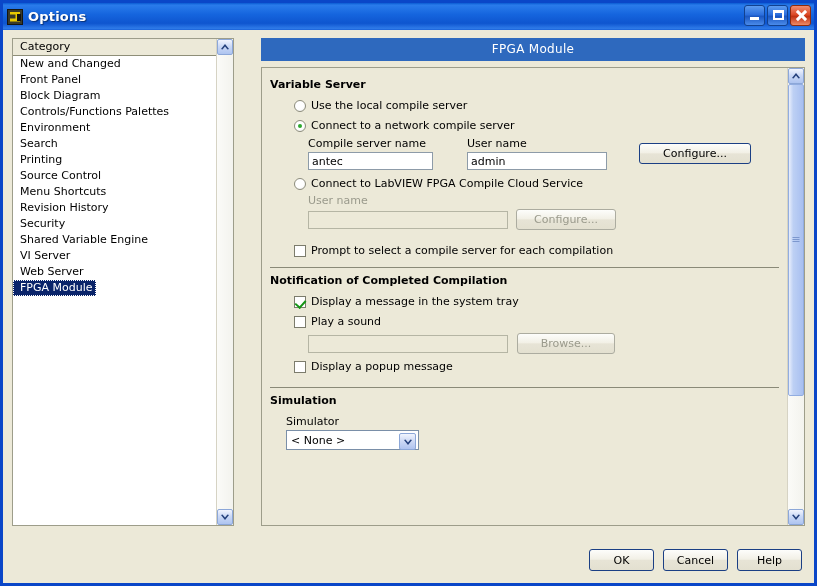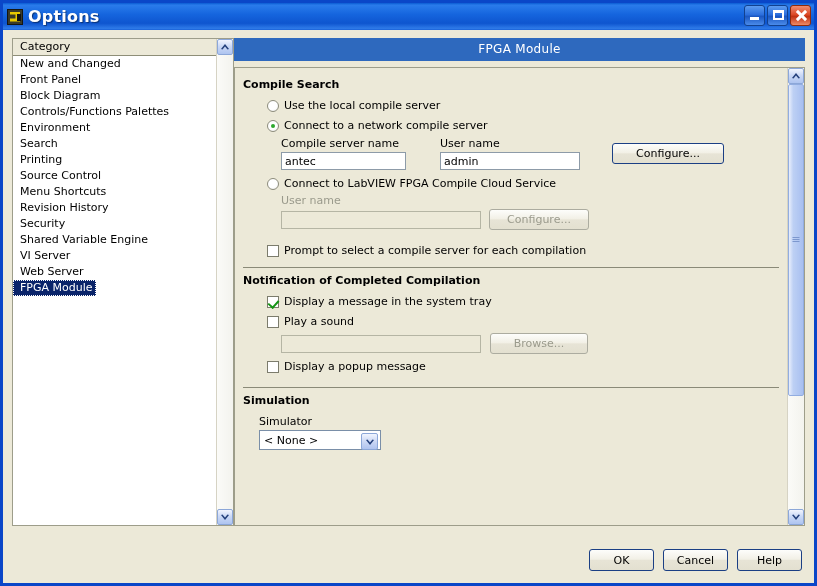--- a/index.html
+++ b/index.html
@@ -31,21 +31,21 @@
   .title-icon:before{
     content:"";position:absolute;left:2px;top:2px;width:10px;height:10px;
     background:#E8C800;
     clip-path:polygon(0 0,100% 0,100% 100%,0 100%,0 70%,55% 70%,55% 30%,0 30%);
   }
   .title-icon:after{
     content:"";position:absolute;right:1px;top:4px;width:4px;height:7px;
     background:#111;
   }
   .title-text{
-    color:#fff;font-weight:bold;font-size:16px;
+    color:#fff;font-weight:bold;font-size:13px;
     text-shadow:1px 1px 1px rgba(0,0,0,.45);
     letter-spacing:.2px;
   }
   .win-btns{position:absolute;right:3px;top:2px;display:flex;gap:2px;}
   .wb{
     width:21px;height:21px;box-sizing:border-box;
     border:1px solid #12418F;border-radius:3px;
     position:relative;
   }
   .wb.min{background:linear-gradient(180deg,#5C9BF0 0%,#2C6FDD 45%,#1B57C2 55%,#4A8BEA 100%);}
@@ -55,21 +55,21 @@
   .wb.max:after{content:"";position:absolute;left:5px;top:4px;width:11px;height:10px;box-sizing:border-box;border:2px solid #fff;border-top-width:3px;}
   .wb.close:before,.wb.close:after{
     content:"";position:absolute;left:9px;top:3px;width:3px;height:13px;background:#fff;
   }
   .wb.close:before{transform:rotate(45deg);}
   .wb.close:after{transform:rotate(-45deg);}
 
   
   .content{
     flex:1;display:flex;padding:8px 9px 0 9px;box-sizing:border-box;
-    gap:0;
+    gap:27px;
   }
   
   .catbox{
     width:222px;flex:0 0 222px;
     background:#fff;border:1px solid #9D9D8A;box-sizing:border-box;
     display:flex;position:relative;
     height:488px;
   }
   .catlist{flex:1;overflow:hidden;}
   .cat-header{
@@ -245,21 +245,21 @@
         </div>
       </div>
     </div>
 
     <div class="rightpanel">
       <div class="panel-header">FPGA Module</div>
 
       <div class="panel-body-outer">
         <div class="panel-body">
 
-          <div class="sec-title">Compile Search</div>
+          <div class="sec-title">Variable Server</div>
 
           <div class="row indent" style="margin-bottom:7px;">
             <span class="radio"></span>
             <span class="lbl">Use the local compile server</span>
           </div>
 
           <div class="row indent" style="margin-bottom:5px;">
             <span class="radio on"></span>
             <span class="lbl">Connect to a network compile server</span>
           </div>
@@ -321,21 +321,21 @@
             <span class="cbx"></span>
             <span class="lbl">Display a popup message</span>
           </div>
 
           <div class="divider" style="margin-top:14px;"></div>
 
           <div class="sec-title">Simulation</div>
 
           <div style="margin-left:16px;">
             <div class="lbl" style="margin-bottom:2px;">Simulator</div>
-            <div class="select" style="width:122px;">
+            <div class="select" style="width:133px;">
               <span>&lt; None &gt;</span>
               <span class="arrowbox">
                 <svg width="8" height="6" viewBox="0 0 8 6">
                     <path d="M4 6 L0 1 L1.5 0.4 L4 3.6 L6.5 0.4 L8 1 Z" fill="#24407C"></path>
                   </svg>
               </span>
             </div>
           </div>
 
         </div>

